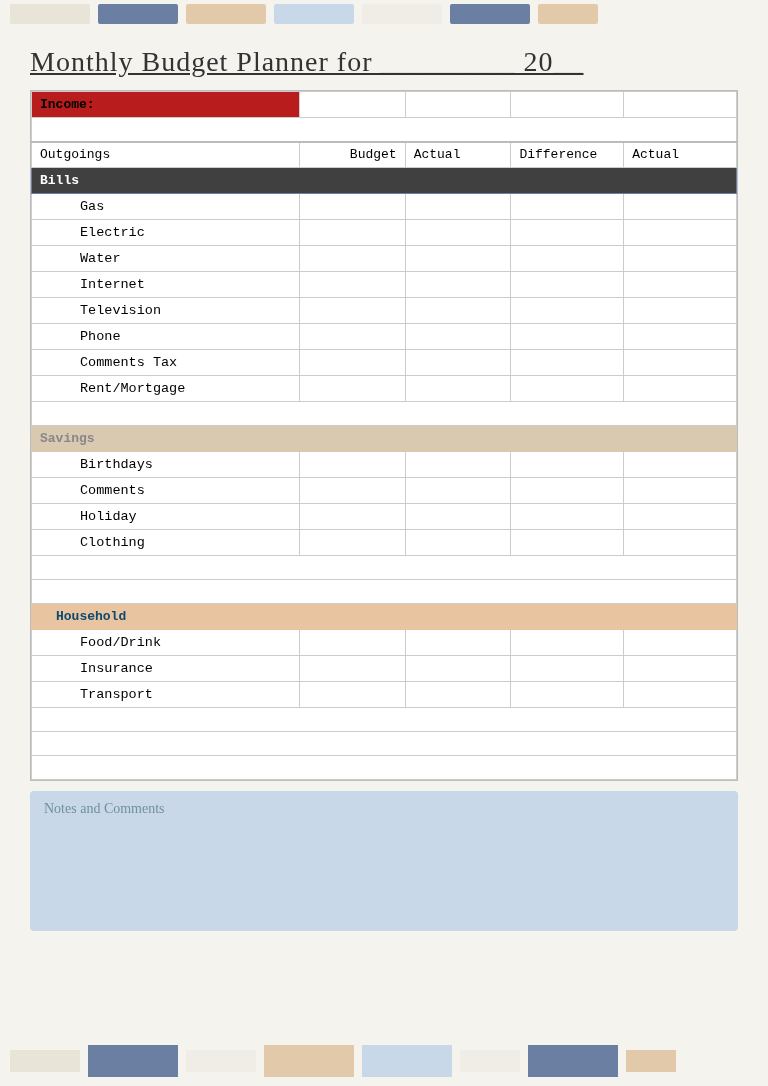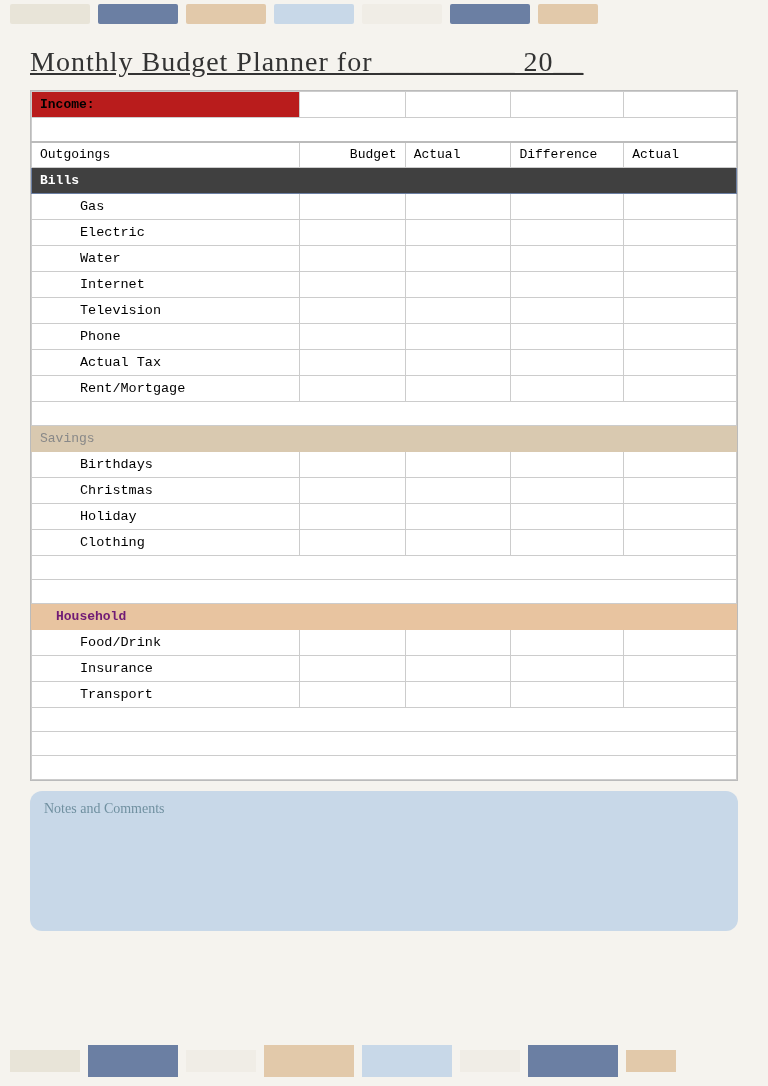--- a/index.html
+++ b/index.html
@@ -80,28 +80,28 @@
       background: #404040;
       color: #fff;
       font-weight: bold;
       font-size: 13px;
       border-color: #6b7fa3;
     }
 
     .section-header-tan td {
       background: #d9c9b0;
       color: #888;
-      font-weight: normal;
+      font-weight: bold;
       font-size: 13px;
       border-color: #d9c9b0;
     }
 
     .section-header-peach td {
       background: #e8c4a0;
-      color: #701a75;
+      color: #0c4a6e;
       font-weight: bold;
       font-size: 13px;
       border-color: #e8c4a0;
       padding-left: 24px;
     }
 
     .data-row td {
       background: #fff;
     }
 
@@ -118,21 +118,21 @@
     .col-label { width: 38%; }
     .col-budget { width: 15%; text-align: right; }
     .col-actual { width: 15%; }
     .col-diff { width: 16%; }
     .col-notes { width: 16%; }
 
     .notes-area {
       width: calc(100% - 60px);
       margin: 10px 30px 0 30px;
       background: #c8d8e8;
-      border-radius: 12px;
+      border-radius: 4px;
       padding: 10px 14px;
       min-height: 140px;
     }
 
     .notes-label {
       font-family: 'Segoe Script', 'Comic Sans MS', cursive;
       font-size: 14px;
       color: #7090a0;
     }
 
@@ -233,21 +233,21 @@
       <td></td>
     </tr>
     <tr class="data-row">
       <td>Phone</td>
       <td></td>
       <td></td>
       <td></td>
       <td></td>
     </tr>
     <tr class="data-row">
-      <td>Actual Tax</td>
+      <td>Comments Tax</td>
       <td></td>
       <td></td>
       <td></td>
       <td></td>
     </tr>
     <tr class="data-row">
       <td>Rent/Mortgage</td>
       <td></td>
       <td></td>
       <td></td>
@@ -262,21 +262,21 @@
       <td colspan="5">Savings</td>
     </tr>
     <tr class="data-row">
       <td>Birthdays</td>
       <td></td>
       <td></td>
       <td></td>
       <td></td>
     </tr>
     <tr class="data-row">
-      <td>Christmas</td>
+      <td>Comments</td>
       <td></td>
       <td></td>
       <td></td>
       <td></td>
     </tr>
     <tr class="data-row">
       <td>Holiday</td>
       <td></td>
       <td></td>
       <td></td>

